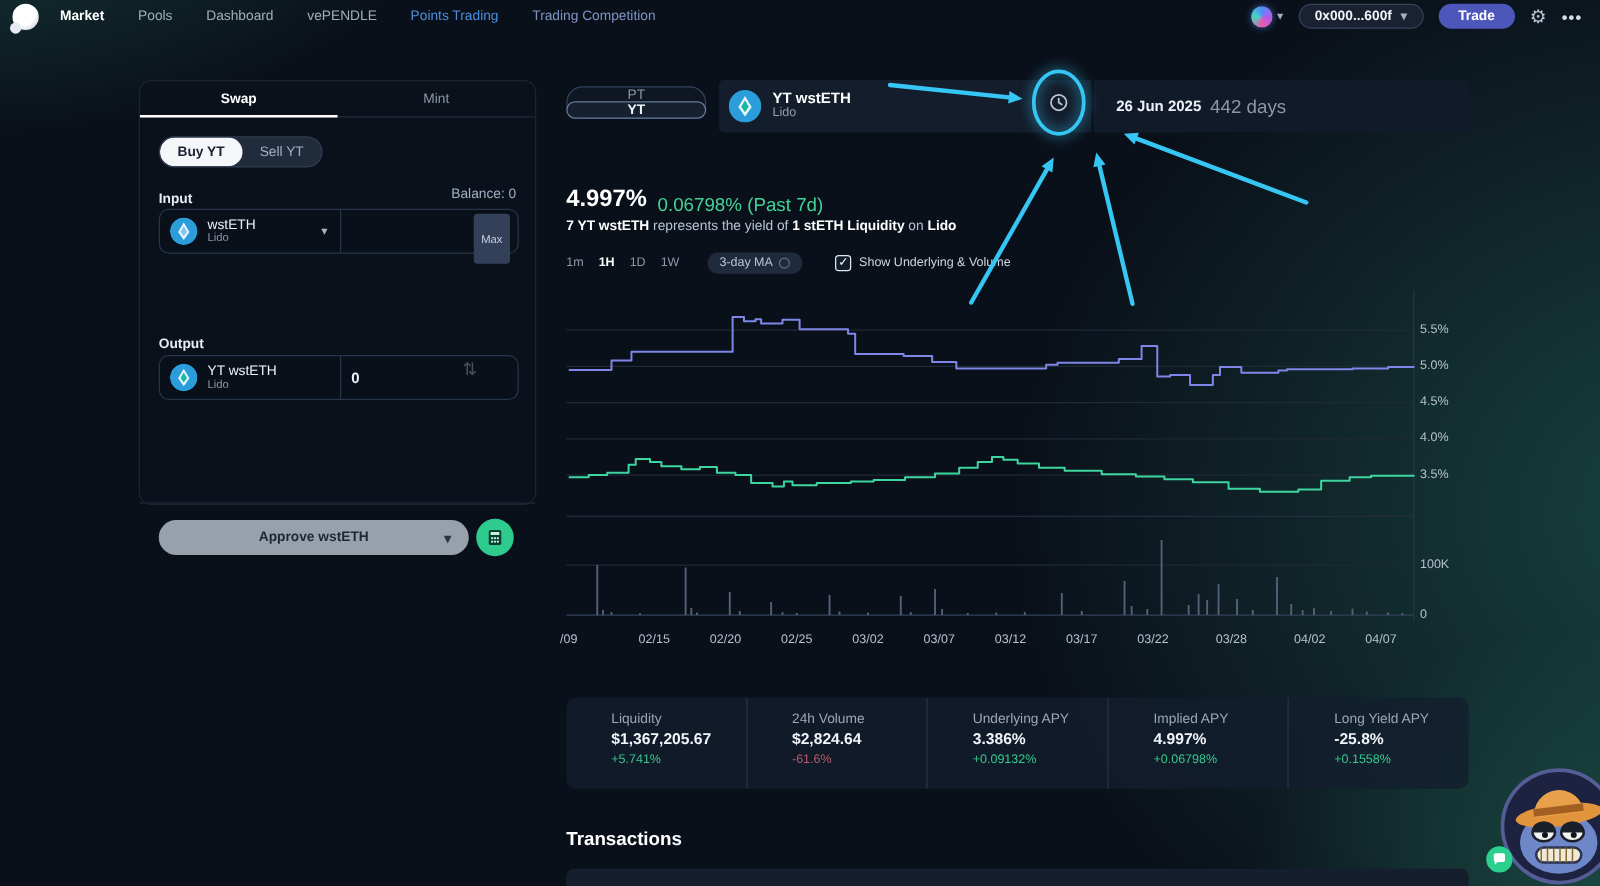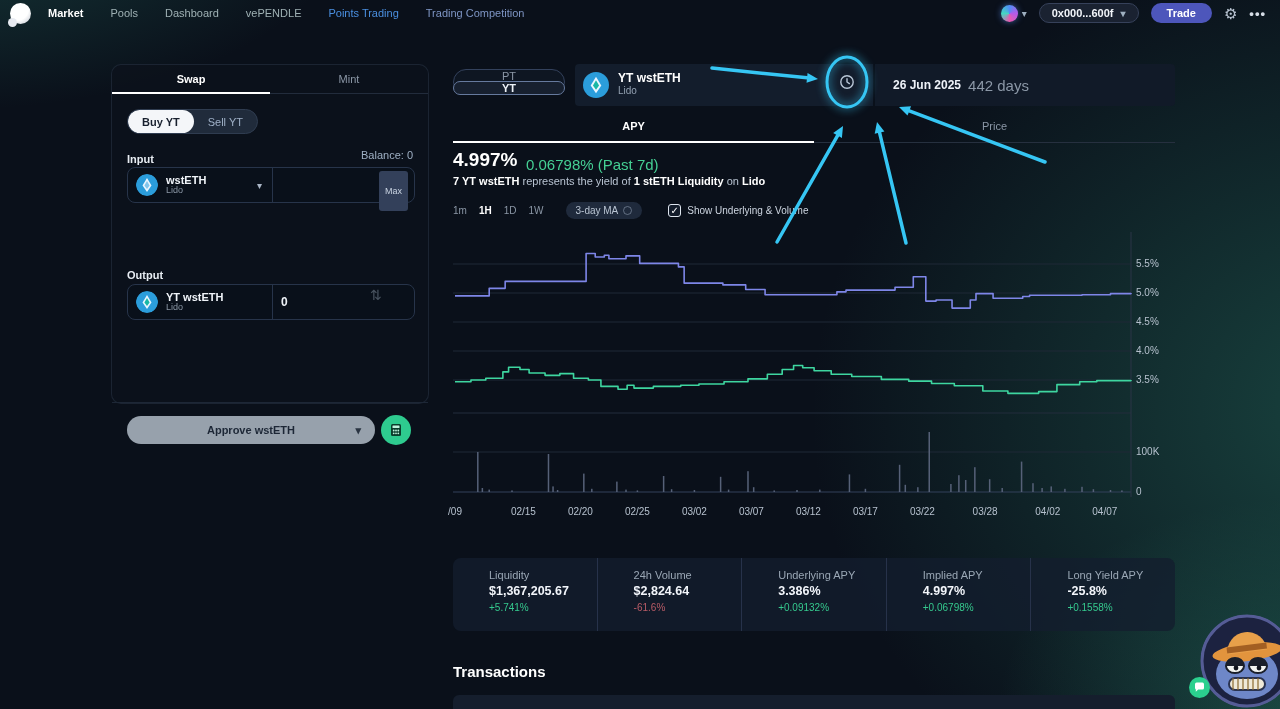--- a/index.html
+++ b/index.html
@@ -51,21 +51,21 @@
     background:#202b3b; border:1px solid #2f3c50; border-radius:13px; overflow:hidden; }
   .mode-btn { padding:0 14px; display:flex; align-items:center; font-size:11px; color:#9fb0c7; }
   .mode-btn.active { background:#f4f6f9; color:#18202e; font-weight:bold; border-radius:13px; }
   .io-label { font-size:11px; color:#e8edf3; font-weight:bold; }
   .balance { font-size:11px; color:#9fb0c4; }
   .io-box { position:absolute; left:15px; width:288px; height:36px;
     border:1px solid #27344a; border-radius:8px; background:rgba(10,16,26,0.55); display:flex; }
   .io-left { width:145px; display:flex; align-items:center; position:relative; border-right:1px solid #27344a; }
   .coin { width:22px; height:22px; border-radius:50%; margin-left:8px; flex:none; }
   .tok-meta { margin-left:8px; line-height:1.1; }
-  .tok-sym { font-size:11px; font-weight:bold; color:#f0f4f9; white-space:nowrap; }
+  .tok-sym { font-size:11px; font-weight:normal; color:#f0f4f9; white-space:nowrap; }
   .tok-proto { font-size:9px; color:#8b97a6; }
   .tok-chev { position:absolute; right:10px; color:#aab6c6; font-size:10px; }
   .io-right { flex:1; position:relative; display:flex; align-items:center; }
   .max-badge { position:absolute; right:6px; top:3px; font-size:9px; color:#c8d2e0;
     background:#33405a; border-radius:3px; padding:15px 6px; }
   .out-val { font-size:12px; font-weight:bold; color:#eef2f7; margin-left:8px; }
   .swap-arrows { position:absolute; left:258px; top:222px; color:#93a1b2; font-size:14px; }
   .card-divider { position:absolute; left:0; top:337px; width:100%; height:1px; background:#1d2736; }
   .approve-btn { position:absolute; left:15px; top:351px; width:248px; height:28px;
     background:#97a1ac; border-radius:14px; display:flex; align-items:center; justify-content:center;
@@ -263,24 +263,20 @@
   <svg class="maturity-ico" viewBox="0 0 16 16">
     <circle cx="8" cy="8" r="6.2" fill="none" stroke="#b8c6d6" stroke-width="1.4"></circle>
     <path d="M8 4.8 V8 L10.4 9.6" fill="none" stroke="#b8c6d6" stroke-width="1.4" stroke-linecap="round"></path>
   </svg>
 
   <div class="date-panel">
     <span class="date-txt">26 Jun 2025</span>
     <span class="days-txt">442 days</span>
   </div>
 
-  <div class="chart-tabs">
-    <div class="chart-tab active"><span>APY</span><div class="ul"></div></div>
-    <div class="chart-tab"><span>Price</span><div class="ul"></div></div>
-  </div>
 
   <div class="headline-val">4.997%</div>
   <div class="headline-chg">0.06798% (Past 7d)</div>
   <div class="mkt-desc" id="mkt-desc"><b>7 YT wstETH</b><span> represents the yield of </span><b>1 stETH Liquidity</b><span> on </span><b>Lido</b></div>
 
   <div class="ranges">
     <span class="range-btn">1m</span>
     <span class="range-btn active">1H</span>
     <span class="range-btn">1D</span>
     <span class="range-btn">1W</span>

